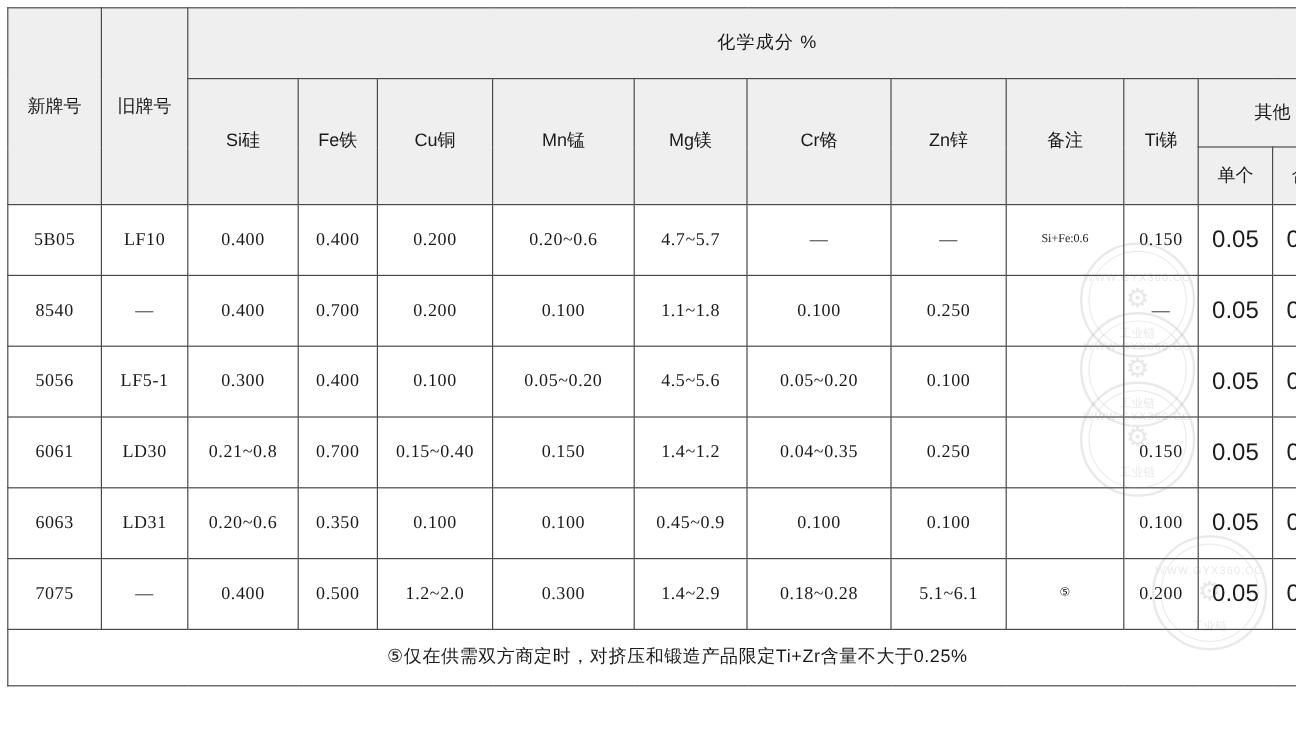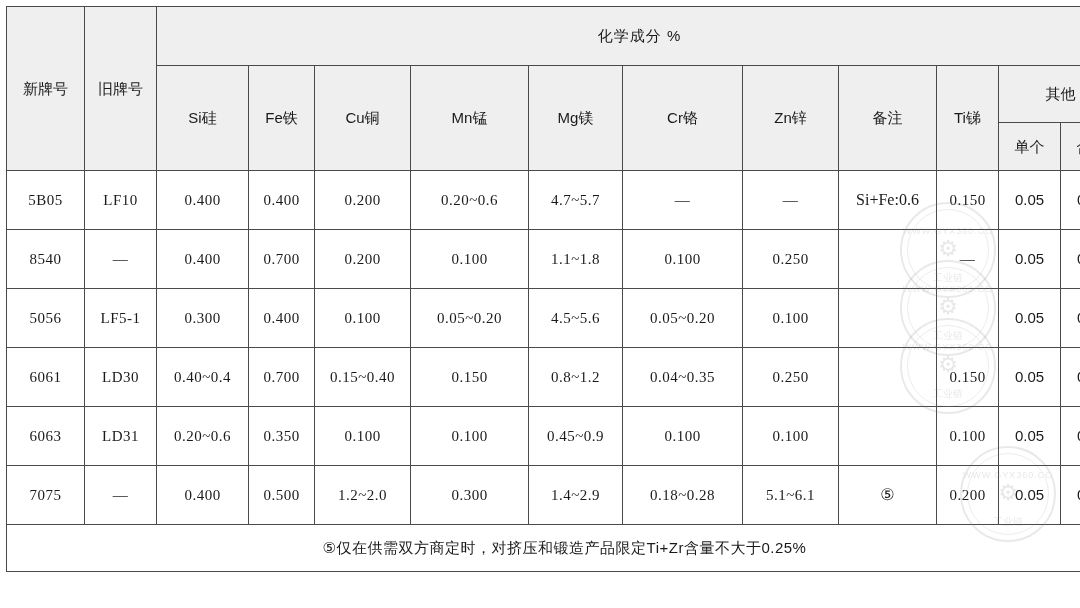--- a/index.html
+++ b/index.html
@@ -62,26 +62,26 @@
     font-size: 16px;
     margin-left: 28px;
   }
   tbody td {
     height: 58px;
     font-family: "Liberation Serif", "DejaVu Serif", serif;
     font-size: 16px;
     letter-spacing: 0.5px;
   }
   tbody td.note-cell {
-    font-size: 16px;
+    font-size: 10px;
     letter-spacing: 0;
   }
   tbody td.tail {
     font-family: "Liberation Sans", "DejaVu Sans", sans-serif;
-    font-size: 15px;
+    font-size: 20px;
     letter-spacing: 0;
   }
   .footnote td {
     height: 46px;
     font-family: "Liberation Sans", "DejaVu Sans", sans-serif;
     font-size: 15.5px;
     font-weight: bold;
     letter-spacing: 0.5px;
   }
   .circled {
@@ -232,25 +232,25 @@
         <td>0.100</td>
         <td class="note-cell"></td>
         <td></td>
         <td class="tail">0.05</td>
         <td class="tail">0.15</td>
         <td>余量</td>
       </tr>
       <tr>
         <td>6061</td>
         <td>LD30</td>
-        <td>0.40~0.4</td>
+        <td>0.21~0.8</td>
         <td>0.700</td>
         <td>0.15~0.40</td>
         <td>0.150</td>
-        <td>0.8~1.2</td>
+        <td>1.4~1.2</td>
         <td>0.04~0.35</td>
         <td>0.250</td>
         <td class="note-cell"></td>
         <td>0.150</td>
         <td class="tail">0.05</td>
         <td class="tail">0.15</td>
         <td>余量</td>
       </tr>
       <tr>
         <td>6063</td>

